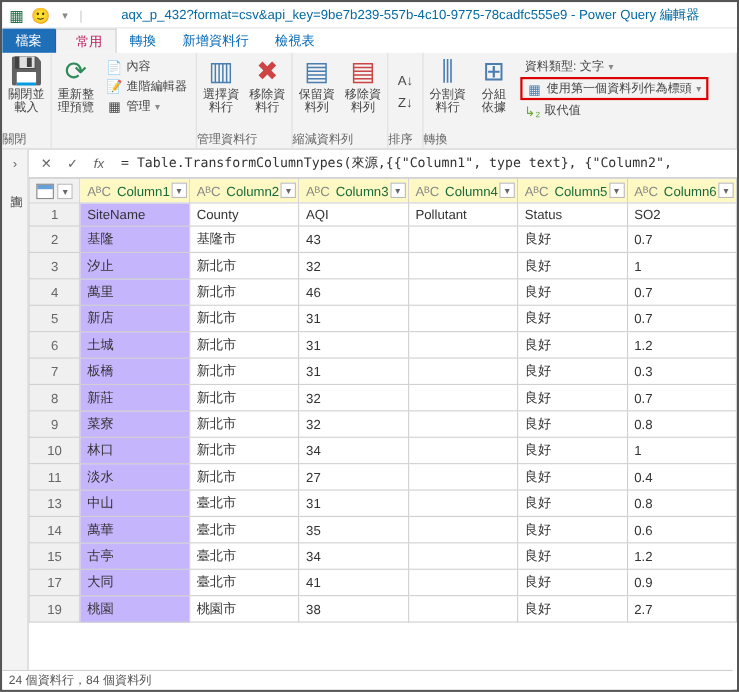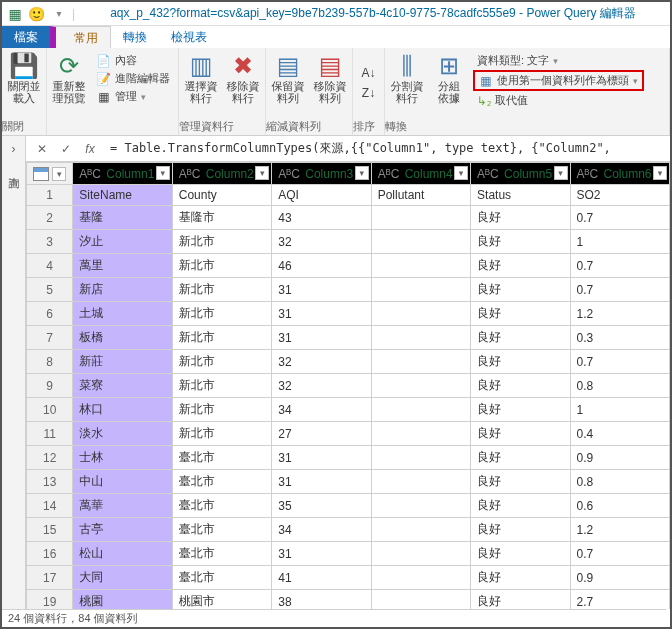--- a/index.html
+++ b/index.html
@@ -3,42 +3,42 @@
 <meta charset="utf-8">
 <style>
 * { margin: 0; padding: 0; box-sizing: border-box; font-family: "Microsoft JhengHei", "Segoe UI", sans-serif; }
 body { background: #fff; font-size: 12px; color: #333; width: 672px; height: 629px; overflow: hidden; border: 2px solid #555; position: relative; }
 .titlebar { display: flex; align-items: center; height: 24px; background: #fff; border-bottom: 1px solid #ddd; padding: 0 4px; gap: 4px; }
 .titlebar .qat-icon { width: 18px; height: 18px; display: inline-flex; align-items: center; justify-content: center; font-size: 14px; }
 .titlebar .title-text { font-size: 12px; color: #0369a1; white-space: nowrap; overflow: hidden; margin-left: 31px; }
 .ribbon-tabs { display: flex; height: 22px; background: #fff; }
 .ribbon-tabs .tab { padding: 3px 12px; font-size: 12px; color: #0066b4; cursor: pointer; }
 .ribbon-tabs .tab.file { background: #1e6fb8; color: #fff; padding-left: 12px; }
-.ribbon-tabs .tab.active { background: #f3f3f3; border-top: 1px solid #d0d0d0; border-left: 6px solid #a21caf; border-right: 1px solid #d0d0d0; color: #a16207; padding-left: 18px; }
+.ribbon-tabs .tab.active { background: #f3f3f3; border-top: 1px solid #d0d0d0; border-left: 1px solid #a21caf; border-right: 1px solid #d0d0d0; color: #be185d; padding-left: 18px; }
 .ribbon { display: flex; background: #f3f3f3; border-bottom: 1px solid #d0d0d0; height: 88px; }
 .ribbon-group { display: flex; flex-direction: column; border-right: 1px solid #e0e0e0; }
 .group-body { display: flex; flex: 1; align-items: flex-start; padding: 2px; gap: 2px; }
 .group-label { text-align: left; font-size: 11px; color: #666; padding: 1px 0; }
 .big-btn { display: flex; flex-direction: column; align-items: center; width: 40px; padding: 2px; font-size: 11px; color: #444; text-align: center; line-height: 1.1; cursor: pointer; }
 .big-btn .icon { width: 32px; height: 28px; display: flex; align-items: center; justify-content: center; font-size: 24px; }
 .small-btns { display: flex; flex-direction: column; gap: 1px; padding: 2px; }
 .small-btn { display: flex; align-items: center; gap: 4px; font-size: 11px; color: #444; padding: 1px 4px; cursor: pointer; white-space: nowrap; }
 .small-btn .sicon { width: 14px; height: 14px; display: inline-flex; align-items: center; justify-content: center; font-size: 12px; }
 .highlight-box { border: 2px solid #d00; padding: 1px 4px; display: inline-flex; align-items: center; gap: 4px; }
 .formula-bar { display: flex; align-items: center; height: 26px; border-bottom: 1px solid #d0d0d0; padding: 2px 6px; gap: 4px; margin-left: 24px; }
 .formula-bar .fx-btn { width: 20px; height: 20px; display: flex; align-items: center; justify-content: center; font-size: 12px; color: #666; cursor: pointer; }
 .formula-bar .formula-text { flex: 1; font-family: Consolas, monospace; font-size: 12px; color: #333; white-space: nowrap; overflow: hidden; margin-left: 6px; }
 .content-area { display: flex; height: calc(100% - 24px - 22px - 88px - 18px); }
 .side-rail { width: 24px; background: #f3f3f3; border-right: 1px solid #d0d0d0; display: flex; flex-direction: column; align-items: center; padding-top: 6px; gap: 12px; font-size: 11px; color: #666; }
 .side-rail .vtext { writing-mode: vertical-rl; }
 .grid-wrap { flex: 1; overflow: auto; }
 .grid { border-collapse: collapse; width: 100%; }
 .grid th, .grid td { border: 1px solid #d0d0d0; font-size: 12px; padding: 3px 6px; text-align: left; white-space: nowrap; }
 .grid th.rownum, .grid td.rownum { width: 28px; text-align: center; background: #f0f0f0; color: #666; }
-.grid thead th { background: #000000; color: #186a3b; font-weight: normal; position: relative; }
+.grid thead th { background: #fef9c3; color: #186a3b; font-weight: normal; position: relative; }
 .grid thead th .col-type { color: #888; margin-right: 2px; }
 .grid thead th .dd { position: absolute; right: 2px; top: 3px; width: 14px; height: 14px; border: 1px solid #bbb; background: #fff; display: flex; align-items: center; justify-content: center; font-size: 9px; color: #666; }
 .grid tbody td.c1 { background: #c4b5fd; }
 .statusbar { position: absolute; bottom: 0; left: 0; right: 4px; height: 18px; background: #fff; border-top: 1px solid #d0d0d0; font-size: 11px; color: #555; padding: 1px 6px; }
 .side-rail .chev { font-size: 12px; cursor: pointer; }
 .col-table-icon { width: 16px; height: 14px; display: inline-block; background: linear-gradient(#6aa0d8,#6aa0d8) 0 0/100% 4px no-repeat, linear-gradient(#fff,#fff) 0 4px/100% 10px no-repeat; border: 1px solid #888; vertical-align: middle; }
 .dd-corner { width: 14px; height: 14px; border: 1px solid #bbb; background: #fff; display: inline-flex; align-items: center; justify-content: center; font-size: 9px; color: #666; }
 </style>
 </head>
 <body>
@@ -48,20 +48,21 @@
   <span class="qat-icon">🙂</span>
   <span class="qat-icon" style="font-size:10px;color:#888">▾</span>
   <span style="color:#ccc">|</span>
   <span class="title-text">aqx_p_432?format=csv&amp;api_key=9be7b239-557b-4c10-9775-78cadfc555e9 - Power Query 編輯器</span>
 </div>
 
 <div class="ribbon-tabs">
   <div class="tab file">檔案</div>
   <div class="tab active">常用</div>
   <div class="tab">轉換</div>
+  <div class="tab">新增資料行</div>
   <div class="tab">檢視表</div>
 </div>
 
 <div class="ribbon">
   <div class="ribbon-group">
     <div class="group-body">
       <div class="big-btn">
         <span class="icon" style="color:#c05090">💾</span>
         <span style="white-space:pre">關閉並
 載入</span>
@@ -289,29 +290,20 @@
           <tr>
             <td class="rownum">11</td>
             <td class="c1">淡水</td>
             <td>新北市</td>
             <td>27</td>
             <td></td>
             <td>良好</td>
             <td>0.4</td>
           </tr>
           <tr>
-            <td class="rownum">12</td>
-            <td class="c1">士林</td>
-            <td>臺北市</td>
-            <td>31</td>
-            <td></td>
-            <td>良好</td>
-            <td>0.9</td>
-          </tr>
-          <tr>
             <td class="rownum">13</td>
             <td class="c1">中山</td>
             <td>臺北市</td>
             <td>31</td>
             <td></td>
             <td>良好</td>
             <td>0.8</td>
           </tr>
           <tr>
             <td class="rownum">14</td>
@@ -325,29 +317,20 @@
           <tr>
             <td class="rownum">15</td>
             <td class="c1">古亭</td>
             <td>臺北市</td>
             <td>34</td>
             <td></td>
             <td>良好</td>
             <td>1.2</td>
           </tr>
           <tr>
-            <td class="rownum">16</td>
-            <td class="c1">松山</td>
-            <td>臺北市</td>
-            <td>31</td>
-            <td></td>
-            <td>良好</td>
-            <td>0.7</td>
-          </tr>
-          <tr>
             <td class="rownum">17</td>
             <td class="c1">大同</td>
             <td>臺北市</td>
             <td>41</td>
             <td></td>
             <td>良好</td>
             <td>0.9</td>
           </tr>
           <tr>
             <td class="rownum">19</td>

